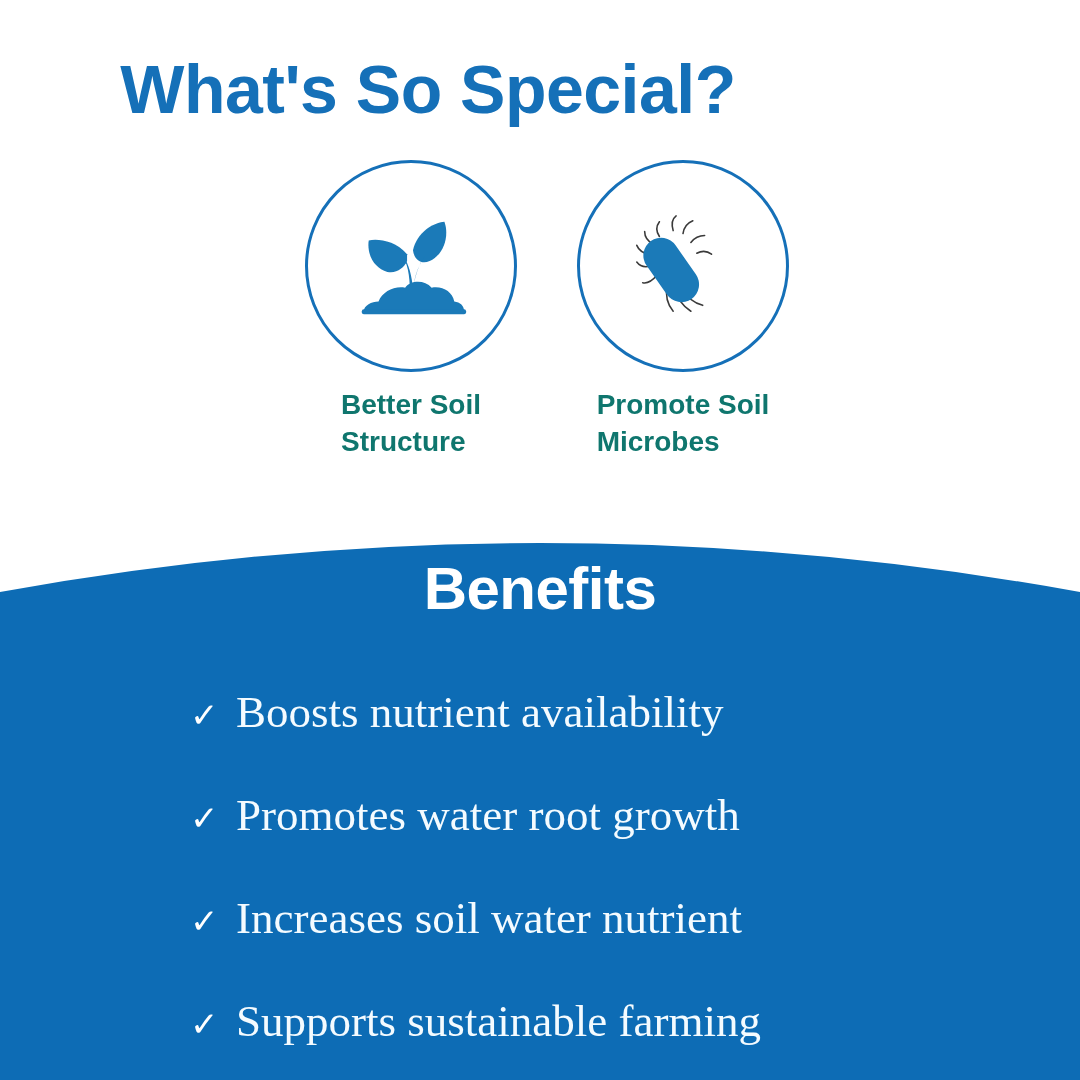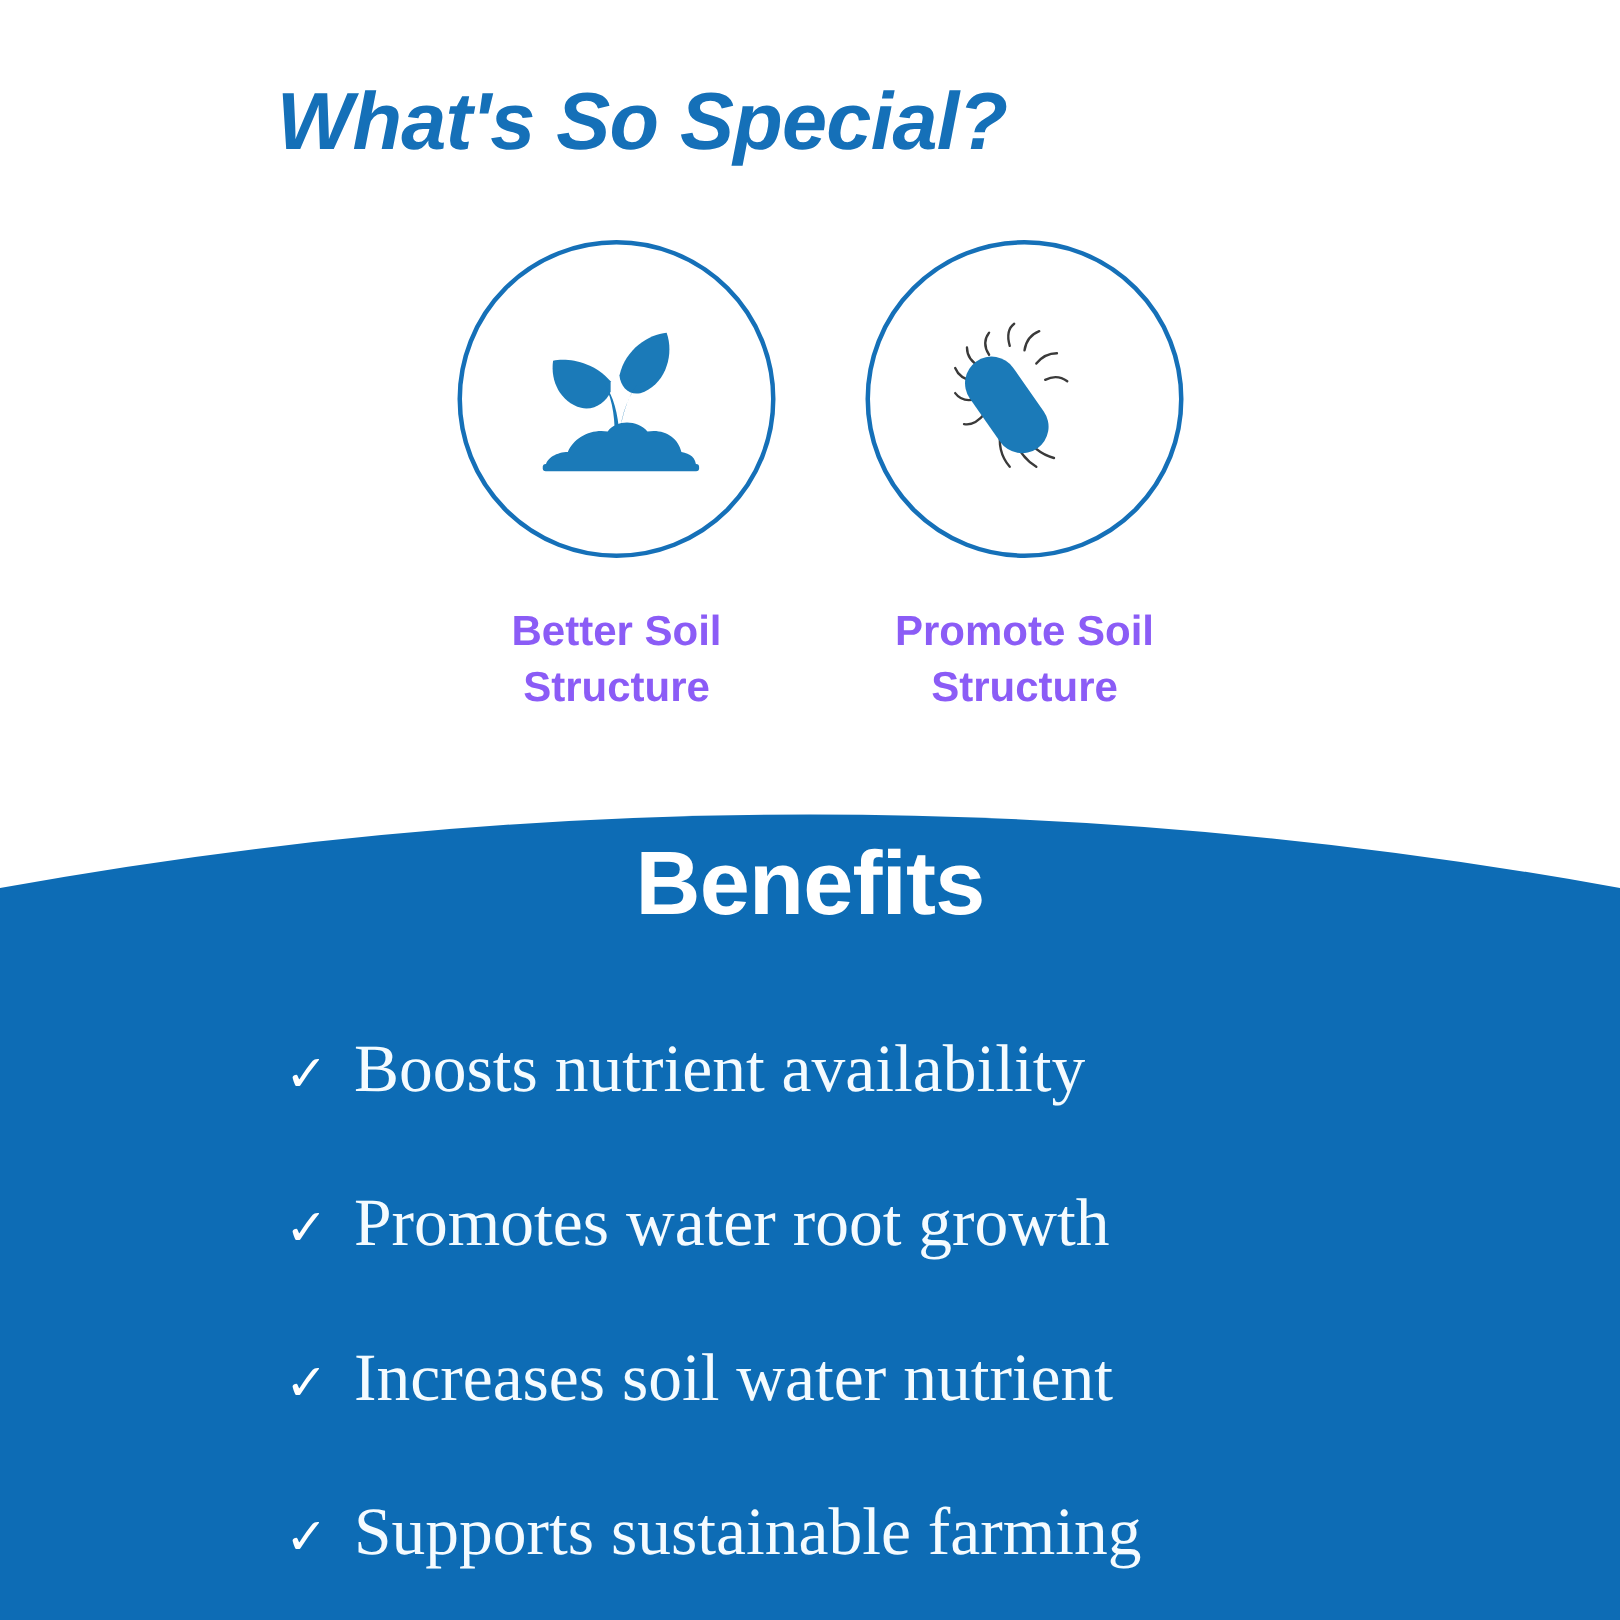--- a/index.html
+++ b/index.html
@@ -21,26 +21,25 @@
     position:absolute;
     left:0; top:0;
     width:1080px; height:520px;
     z-index:3;
   }
   #headline {
     position:absolute;
     left:0; top:52px;
     width:856px;
     text-align:center;
-    font-size:54px;
+    font-size:68px;
     font-weight:700;
     letter-spacing:-0.5px;
     color:#1570b8;
     line-height:1.1;
-    font-style:italic;
   }
 
   #feature-row {
     position:absolute;
     left:0; top:160px;
     width:1080px;
     display:flex;
     justify-content:center;
     align-items:flex-start;
   }
@@ -54,26 +53,26 @@
     width:212px; height:212px;
     border-radius:50%;
     border:3px solid #1570b8;
     background:#ffffff;
     display:flex;
     align-items:center;
     justify-content:center;
   }
   .feature-circle svg { display:block; }
   .feature-label {
-    margin-top:30px;
+    margin-top:14px;
     font-size:28px;
     font-weight:700;
-    color:#8b5cf6;
+    color:#0f766e;
     line-height:1.33;
-    text-align:center;
+    text-align:left;
     white-space:pre-line;
   }
 
   
   #feature-1 { margin-left:14px; margin-right:16px; }
   #feature-2 { margin-right:0px; }
   #feature-3 { margin-left:-1px; }
 
   
   #blue-section {
@@ -185,21 +184,21 @@
                 <path d="M74,47 C80,44 85,45 89,48"></path>
                 <path d="M44,80 C42,90 44,99 50,106"></path>
                 <path d="M52,82 C54,93 60,101 68,106"></path>
                 <path d="M58,82 C64,92 72,98 80,100"></path>
               </g>
               <rect x="30" y="28" width="36" height="72" rx="18" fill="#1b7ab8" transform="rotate(-35 48 64)"></rect>
             </svg>
           </span>
         </div>
         <div class="feature-label">Promote Soil
-Structure</div>
+Microbes</div>
       </div>
 
 
     </div>
   </div>
 
   <div id="benefits-block">
     <h2 id="benefits-title">Benefits</h2>
     <ul id="benefits-list">
       <li class="benefit-item">

